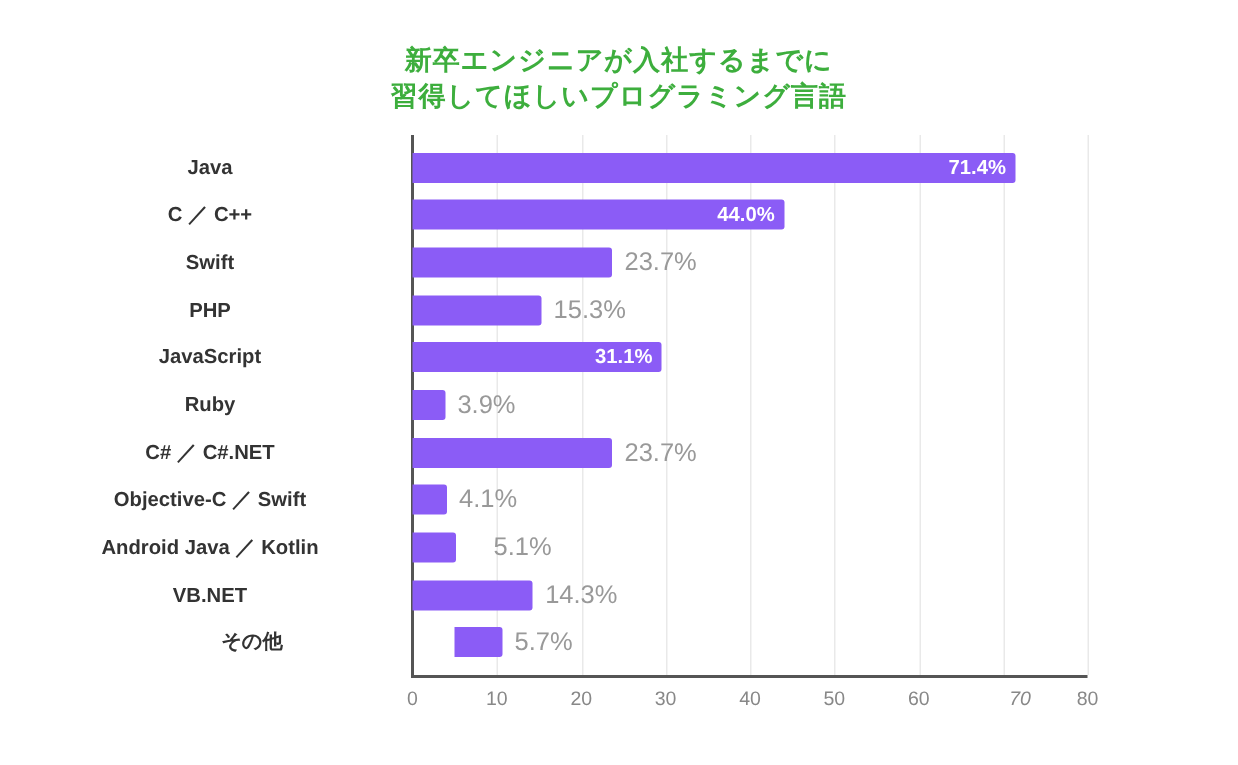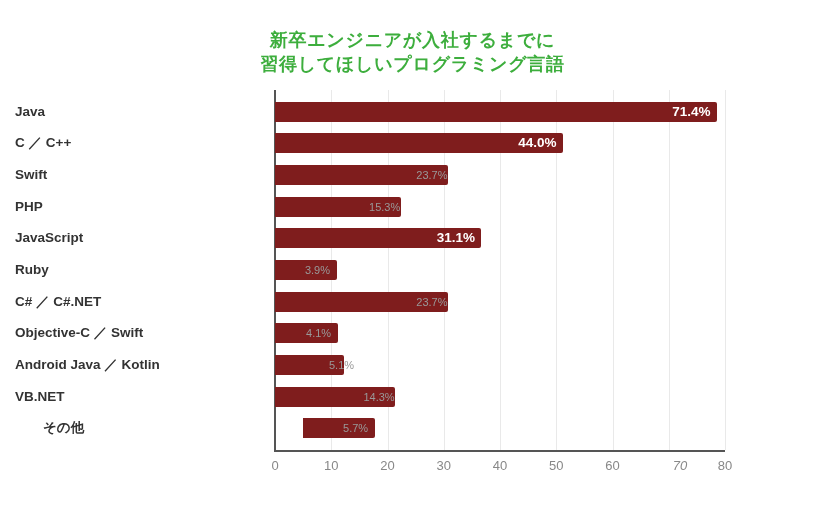--- a/index.html
+++ b/index.html
@@ -82,50 +82,49 @@
   .row {
     position: absolute;
     left: 0;
     width: 450px;
     height: 20px;
   }
   .cat {
     position: absolute;
     right: 460px;
     width: 250px;
-    text-align: left;
+    text-align: center;
     font-size: 13.5px;
     color: #333;
     line-height: 20px;
     font-weight: 600;
     white-space: nowrap;
   }
   .bar {
     position: absolute;
     left: 0;
     height: 20px;
-    background: #7f1d1d;
+    background: #8b5cf6;
     border-radius: 0 2px 2px 0;
-    padding-left: 40px;
   }
   .val-inside {
     position: absolute;
     right: 6px;
     top: 0;
     color: #fff;
     font-size: 13.5px;
     line-height: 20px;
     font-weight: 600;
     white-space: nowrap;
   }
   .val-outside {
     position: absolute;
     top: 0;
     color: #999;
-    font-size: 11px;
+    font-size: 17px;
     line-height: 20px;
     font-weight: 500;
     white-space: nowrap;
   }
 </style>
 </head>
 <body>
 
 <div class="chart-wrap">
 

